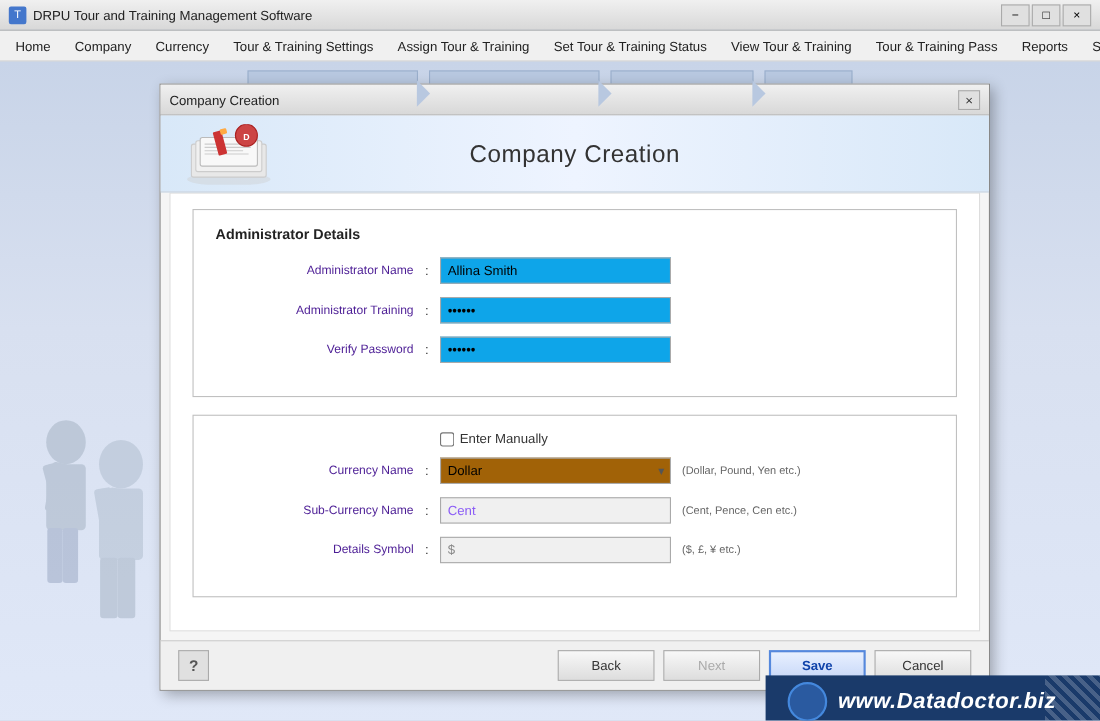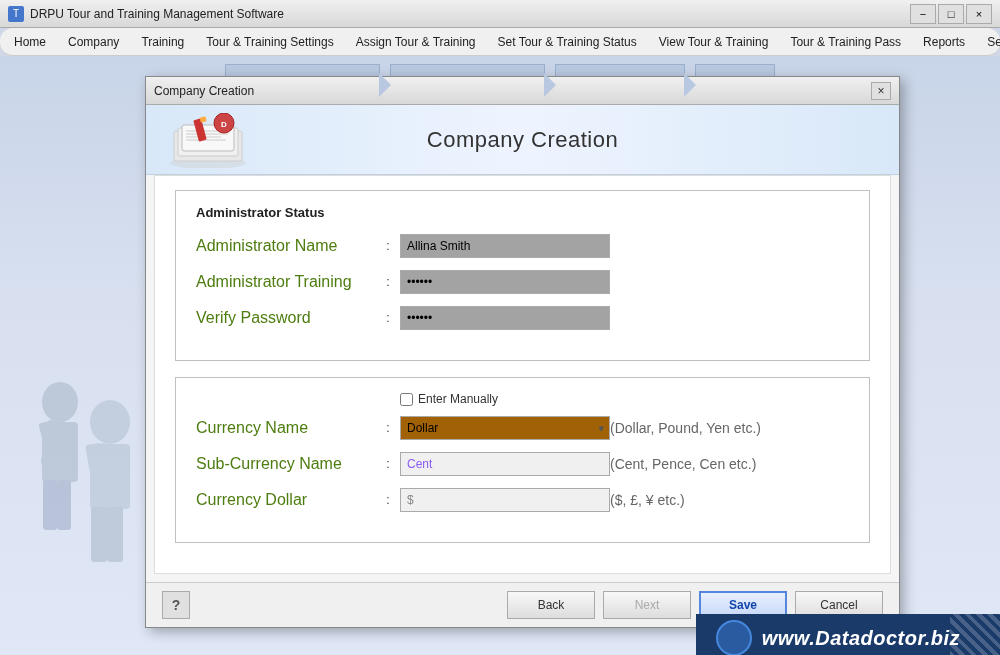--- a/index.html
+++ b/index.html
@@ -61,21 +61,20 @@
 
     
     .menu-bar {
       background: #f0f0f0;
       height: 28px;
       display: flex;
       align-items: center;
       padding: 0 4px;
       border-bottom: 1px solid #ccc;
       gap: 2px;
-      border-radius: 13px;
     }
     .menu-item {
       padding: 3px 10px;
       font-size: 12px;
       color: #222;
       cursor: pointer;
       white-space: nowrap;
     }
 
     
@@ -267,41 +266,42 @@
     }
 
     
     .form-row {
       display: flex;
       align-items: center;
       margin-bottom: 12px;
     }
     .form-label {
       width: 180px;
-      font-size: 16px;
-      color: #4d7c0f;
-      text-align: left;
+      font-size: 11px;
+      color: #4c1d95;
+      text-align: right;
     }
     .form-colon {
       width: 24px;
       text-align: center;
       font-size: 12px;
       color: #333;
     }
     .form-input {
       width: 210px;
       height: 24px;
       border: 1px solid #aaa;
       padding: 2px 6px;
       font-size: 12px;
-      background: #a3a3a3;
+      background: #0ea5e9;
       outline: none;
     }
     .form-hint {
-      font-size: 14px;
+      margin-left: 10px;
+      font-size: 10px;
       color: #666;
     }
 
     
     .enter-manually-row {
       display: flex;
       align-items: center;
       margin-bottom: 10px;
       margin-left: 204px;
     }
@@ -403,21 +403,21 @@
   <div class="title-bar-controls">
     <button class="title-btn">−</button>
     <button class="title-btn">□</button>
     <button class="title-btn close">×</button>
   </div>
 </div>
 
 <div class="menu-bar">
 <div class="menu-item">Home</div>
     <div class="menu-item">Company</div>
-    <div class="menu-item">Training</div>
+    <div class="menu-item">Currency</div>
     <div class="menu-item">Tour &amp; Training Settings</div>
     <div class="menu-item">Assign Tour &amp; Training</div>
     <div class="menu-item">Set Tour &amp; Training Status</div>
     <div class="menu-item">View Tour &amp; Training</div>
     <div class="menu-item">Tour &amp; Training Pass</div>
     <div class="menu-item">Reports</div>
     <div class="menu-item">Settings</div>
   </div>
 
 <div class="app-bg">
@@ -487,21 +487,21 @@
           <text x="58" y="14" text-anchor="middle" font-size="8" fill="white" font-weight="bold">D</text>
         </svg>
       </div>
       <h2 class="dialog-main-title">Company Creation</h2>
     </div>
 
 
     <div class="dialog-body">
 
       <div class="section">
-        <div class="section-title">Administrator Status</div>
+        <div class="section-title">Administrator Details</div>
 
         <div class="form-row">
           <span class="form-label">Administrator Name</span>
           <span class="form-colon">:</span>
           <input class="form-input" type="text" value="Allina Smith" style="">
         </div>
 
         <div class="form-row">
           <span class="form-label">Administrator Training</span>
           <span class="form-colon">:</span>
@@ -540,21 +540,21 @@
         </div>
 
         <div class="form-row">
           <span class="form-label">Sub-Currency Name</span>
           <span class="form-colon">:</span>
           <input class="form-input" type="text" value="Cent" style="background: rgb(240, 240, 240); color: #8b5cf6;">
           <span class="form-hint">(Cent, Pence, Cen etc.)</span>
         </div>
 
         <div class="form-row">
-          <span class="form-label">Currency Dollar</span>
+          <span class="form-label">Details Symbol</span>
           <span class="form-colon">:</span>
           <input class="form-input" type="text" value="$" style="background: rgb(240, 240, 240); color: rgb(136, 136, 136);">
           <span class="form-hint">($, £, ¥ etc.)</span>
         </div>
       </div>
 
     </div>
 
     <div class="dialog-footer">
       <button class="footer-help-btn">?</button>

